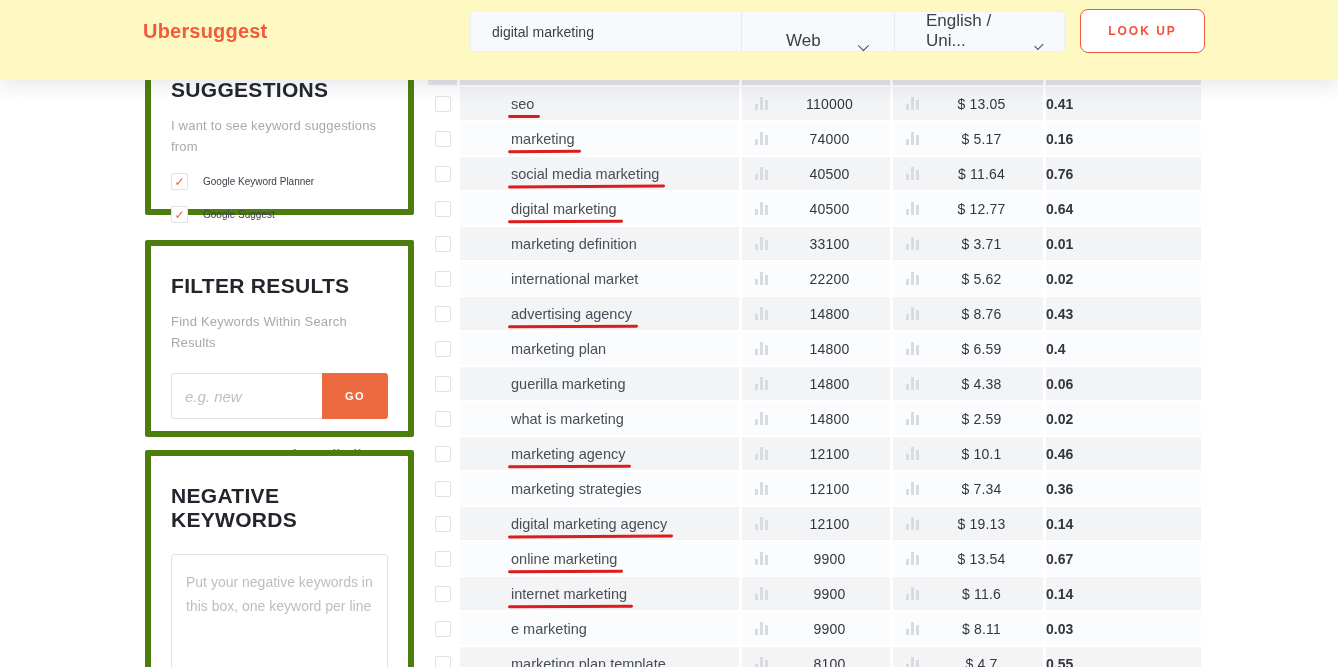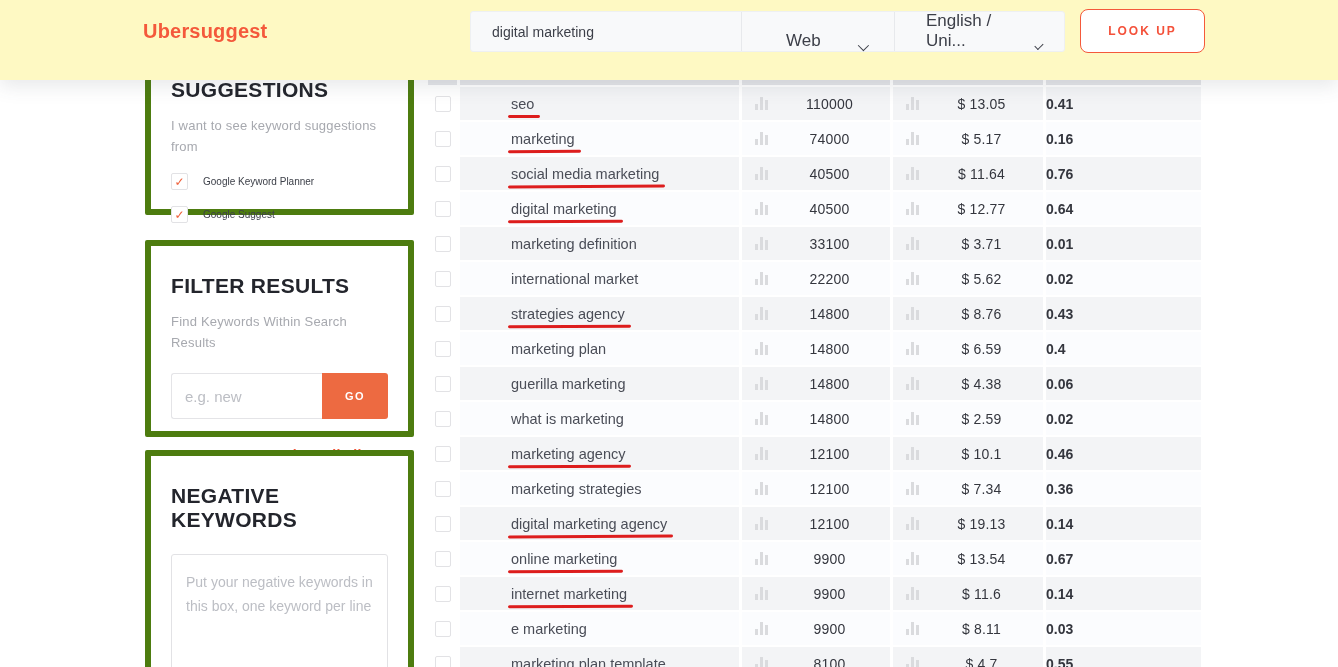--- a/index.html
+++ b/index.html
@@ -76,21 +76,21 @@
     border-radius: 2px; display: inline-flex; align-items: center; justify-content: center;
     font-size: 12px; color: #ef613c; flex: 0 0 auto;
   }
   .source-label { font-size: 10px; color: #3d4049; }
 
   .filter-input-row { display: flex; margin-top: 20px; height: 46px; }
   .filter-input {
     flex: 1; border: 1px solid #e4e4e7; border-right: none;
     border-radius: 3px 0 0 3px; background: #fff; padding: 0 13px;
     font-size: 15px; color: #3d4049; font-family: "Liberation Sans", sans-serif;
-    outline: none; min-width: 0;
+    outline: none; min-width: 0; font-style: italic;
   }
   .filter-input::placeholder { color: #bcbec4; }
   .go-btn {
     flex: 0 0 66px; background: #ed6a41; border: none; border-radius: 0 3px 3px 0;
     color: #ffffff; font-size: 11px; font-weight: bold; letter-spacing: 1.5px;
     cursor: pointer; font-family: "Liberation Sans", sans-serif;
   }
   .clear-filters {
     display: block; margin-top: 28px; text-align: right;
     font-size: 14px; font-weight: bold; color: #f1573a; cursor: pointer;
@@ -364,21 +364,21 @@
       <span>0.02</span>
     </div>
   </div>
 
   <div class="t-row odd">
     <div class="cell c-check">
       <span class="checkbox" style="width:16px;height:16px;"></span>
     </div>
     <div class="cell c-kw">
       <span class="kw">
-        <span class="kw-text">strategies agency</span>
+        <span class="kw-text">advertising agency</span>
         <span class="red-underline"></span>
       </span>
     </div>
     <div class="cell c-vol">
       <span class="bar-icon">
         <svg width="14" height="15" viewBox="0 0 14 15">
               <rect x="0" y="8" width="3" height="6" fill="#dadbde"></rect>
               <rect x="5" y="1" width="3" height="13" fill="#dadbde"></rect>
               <rect x="10" y="4" width="3" height="10" fill="#dadbde"></rect>
             </svg>

